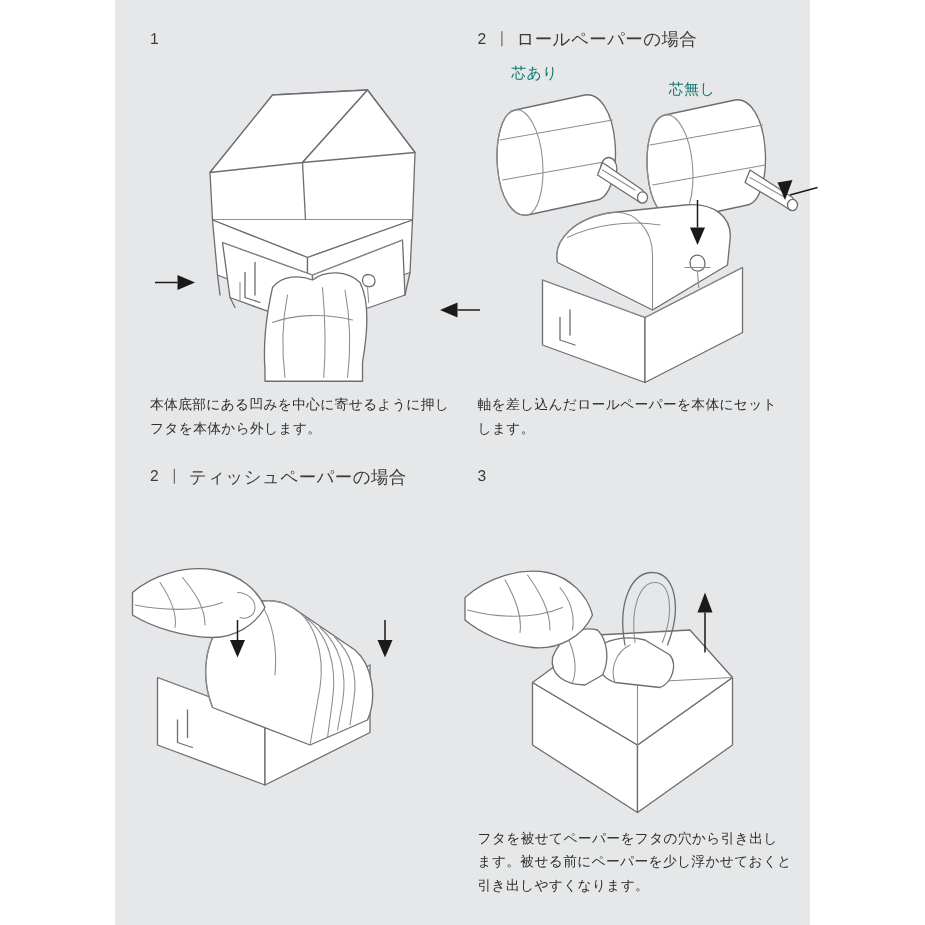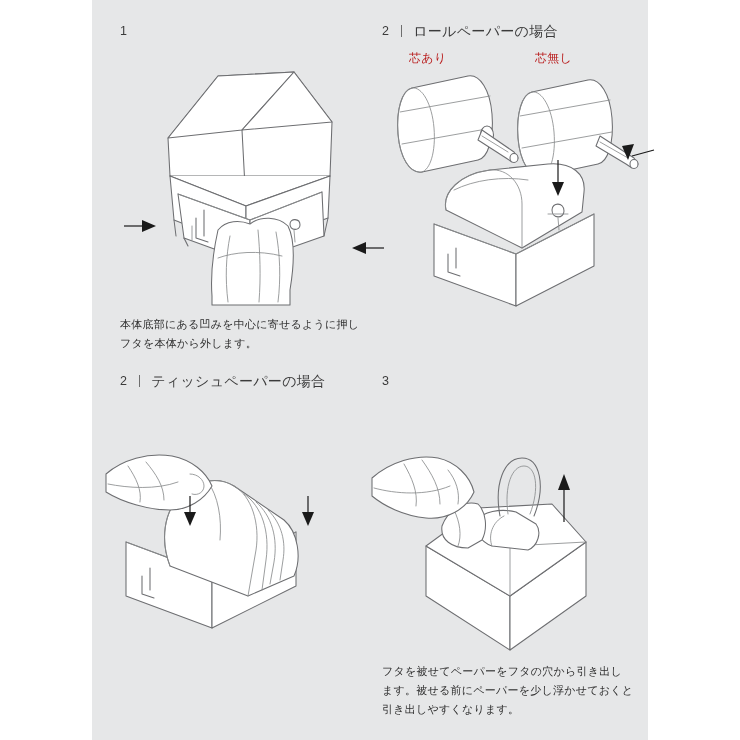--- a/index.html
+++ b/index.html
@@ -65,25 +65,25 @@
   .sublabels {
     position: absolute;
     top: 50px;
     left: 382px;
     width: 268px;
     height: 20px;
   }
   .sublabel {
     position: absolute;
     font-size: 12px;
-    color: #b91c1c;
+    color: #0f766e;
     letter-spacing: 0.3px;
   }
   .sublabel-core    { left: 27px; }
-  .sublabel-coreless{ left: 153px; }
+  .sublabel-coreless{ left: 153px; margin-top: 13px; }
 
   .figure {
     position: absolute;
   }
   .fig-1 { left: 118px; top: 70px;  width: 272px; height: 235px; }
   .fig-2 { left: 382px; top: 62px;  width: 272px; height: 245px; }
   .fig-3 { left: 112px; top: 400px; width: 280px; height: 250px; }
   .fig-4 { left: 382px; top: 400px; width: 272px; height: 250px; }
 
   .caption {
@@ -238,20 +238,22 @@
         <path class="ln" d="M66 192 L66 210 L78 214"></path>
 
         <g class="arrow">
           <path class="arrow-ln" d="M176 98 L176 120"></path>
           <path d="M170 120 L176 134 L182 120 Z"></path>
         </g>
       </g>
     </svg>
   </div>
 
+  <div class="caption cap-2">軸を差し込んだロールペーパーを本体にセット
+します。</div>
 
   <div class="step step-col-left row-bottom">
     <div class="step-head">
       <span class="step-num">2</span>
       <span class="step-divider"></span>
       <span class="step-title">ティッシュペーパーの場合</span>
     </div>
   </div>
 
   <div class="figure fig-3">

